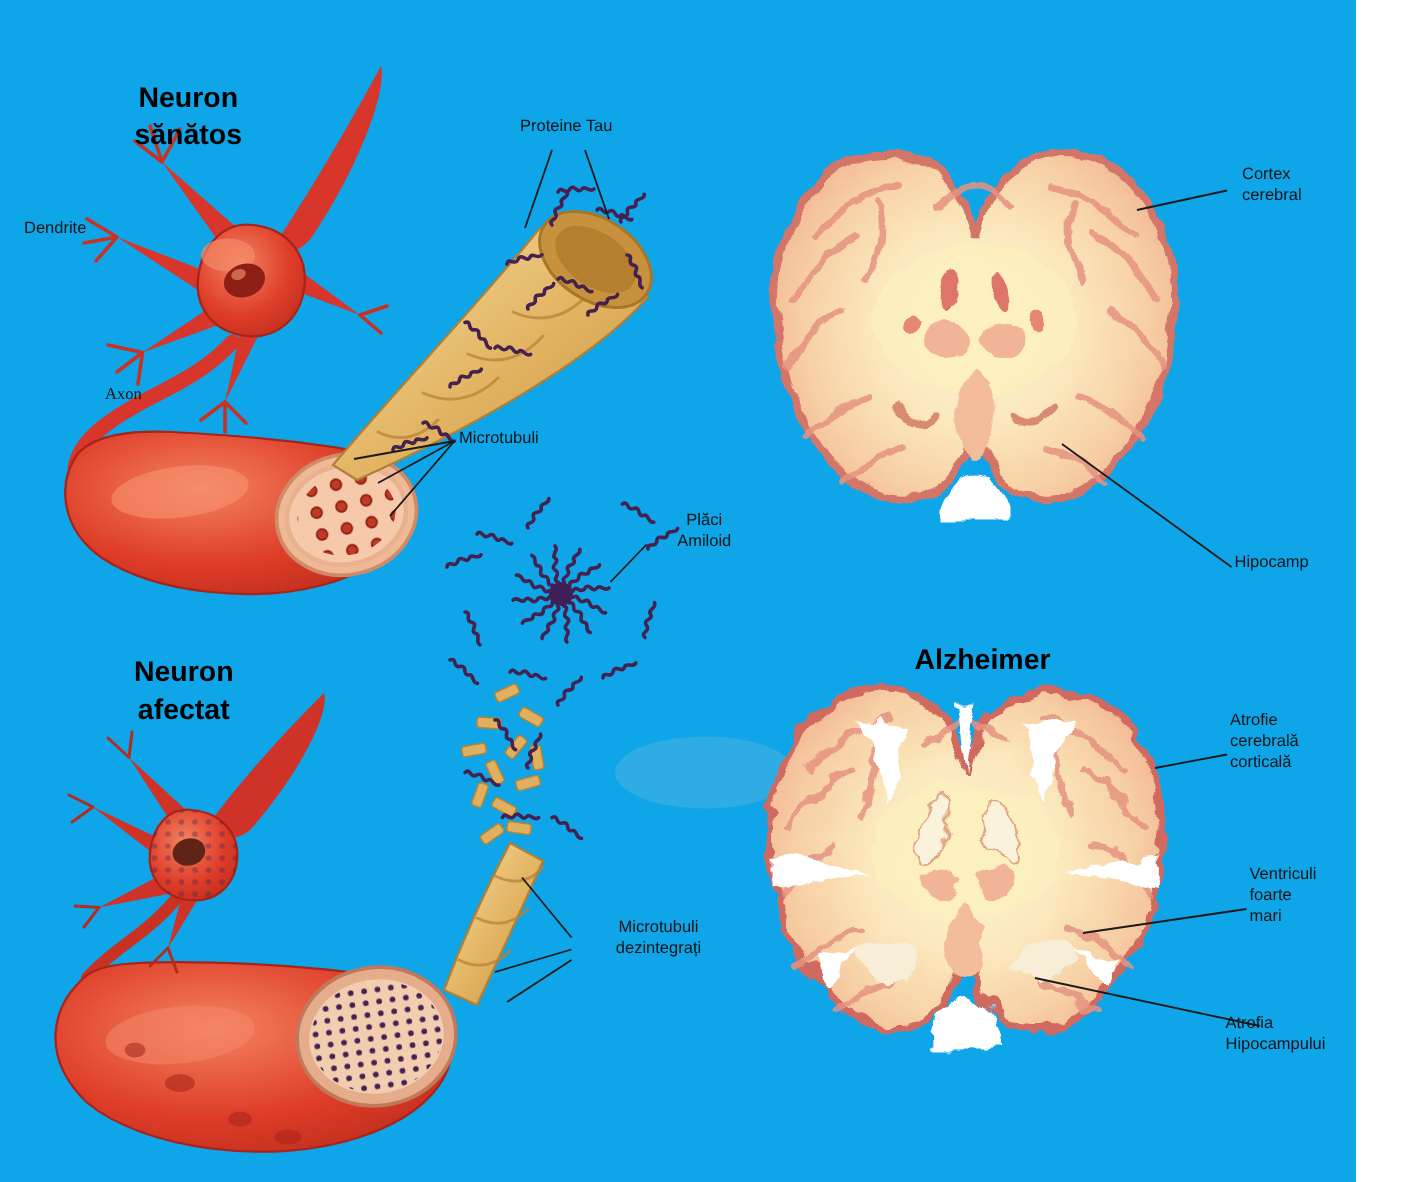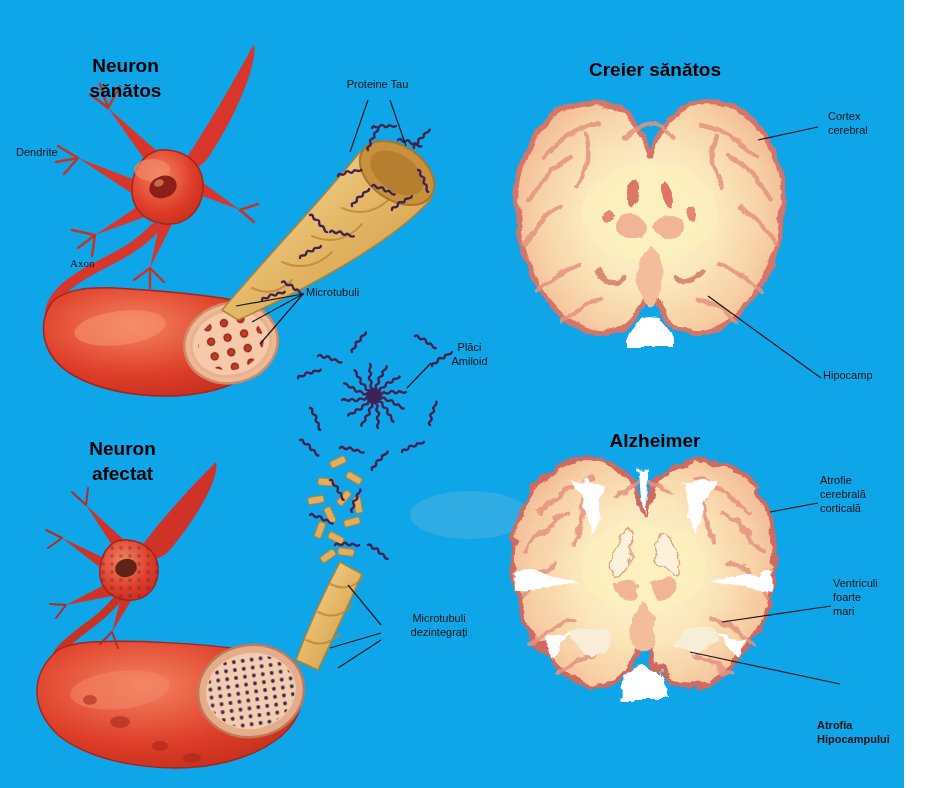--- a/index.html
+++ b/index.html
@@ -310,33 +310,32 @@
 
 <div class="ttl" style="left:60px;top:437px;width:125px;">Neuron
 afectat</div>
 
 <div class="lbl c" style="left:432px;top:341px;width:75px;">Plăci
 Amiloid</div>
 
 <div class="lbl c" style="left:383px;top:612px;width:112px;">Microtubuli
 dezintegrați</div>
 
-<div class="ttl" style="left:560px;top:58px;width:190px;">Creier sănătos</div>
 
 <div class="lbl" style="left:828px;top:110px;">Cortex
 cerebral</div>
 
 <div class="lbl" style="left:823px;top:369px;">Hipocamp</div>
 
 <div class="ttl" style="left:585px;top:429px;width:140px;">Alzheimer</div>
 
 <div class="lbl" style="left:820px;top:474px;">Atrofie
 cerebrală
 corticală</div>
 
 <div class="lbl" style="left:833px;top:577px;">Ventriculi
 foarte
 mari</div>
 
-<div class="lbl" style="left:817px;top:719px;font-weight:bold;">Atrofia
+<div class="lbl" style="left:817px;top:676px;">Atrofia
 Hipocampului</div>
 
 </div>
 
 </body></html>

